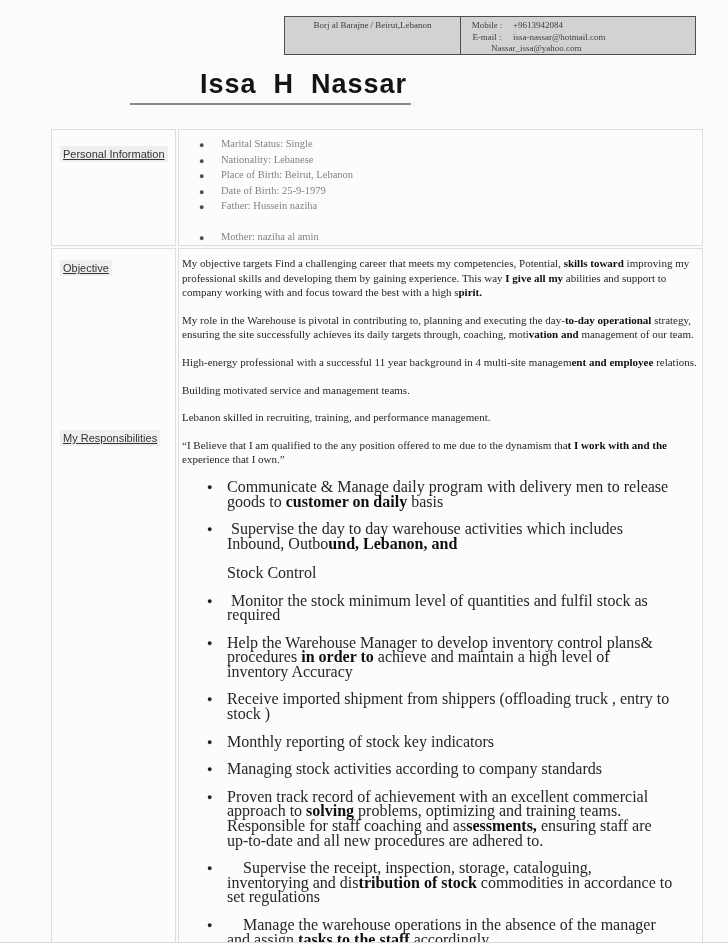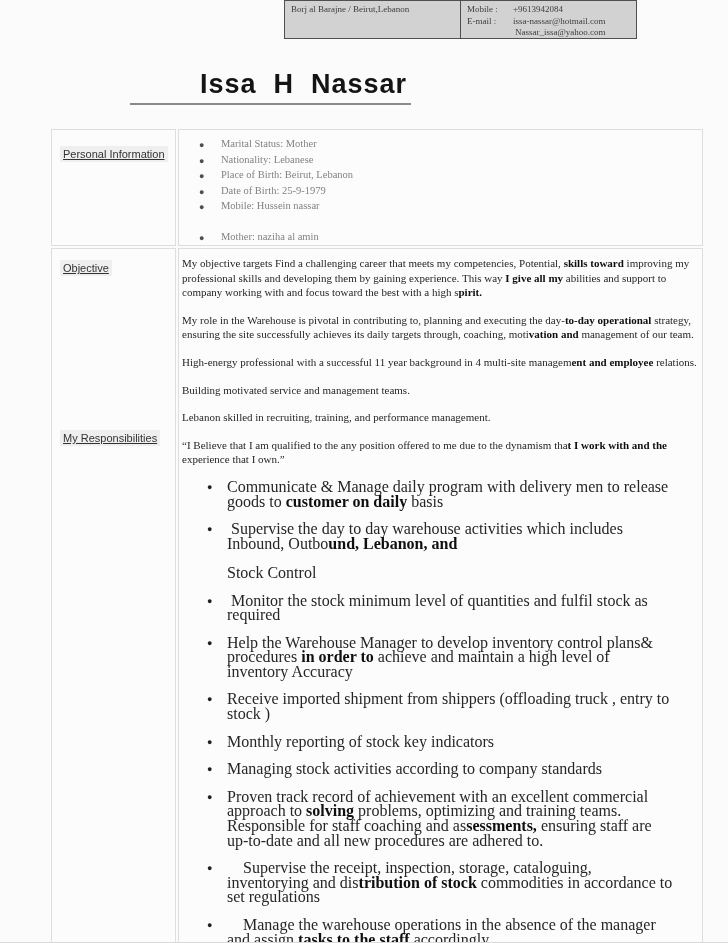--- a/index.html
+++ b/index.html
@@ -6,30 +6,30 @@
   html,body { background:#f0f0f0; }
   #page {
     position:relative; width:728px; height:943px; margin:0 auto;
     background:#fbfbfb; overflow:hidden;
     font-family:"Liberation Serif", serif;
     border-bottom:1px solid #d9d9d9;
   }
 
   
   .contact-box {
-    position:absolute; left:284px; top:0; width:353px; height:39px;
+    position:absolute; left:284px; top:16px; width:412px; height:39px;
     background:#d2d2d2; border:1px solid #4f4f4f;
-    display:flex; font-size:9px; color:#3d3d3d; line-height:11.5px;
+    display:flex; font-size:9px; color:#3d3d3d; line-height:11.5px;text-align:center;
   }
   .contact-left { width:176px; border-right:1px solid #4f4f4f; padding:3px 6px; }
   .contact-right { flex:1; padding:3px 6px; }
   .c-line { display:flex; }
   .c-label { width:40px; flex-shrink:0; }
   .c-val { padding-left:6px; }
-  .c-indent { margin-left:48px; }
+  .c-indent { margin-left:24px; }
 
   
   .title-wrap { position:absolute; left:130px; top:68px;text-decoration:underline; }
   .page-title {
     font-family:"Liberation Sans", sans-serif; font-weight:bold;
     font-size:27px; line-height:33px; color:#141414; white-space:pre;
     border-bottom:2px solid #8a8a8a; padding:0 4px 2px 70px;
     display:inline-block; letter-spacing:1px;
   }
 
@@ -105,41 +105,41 @@
     <tbody>
         <tr class="row1">
       <td class="label-cell">
         <span class="section-label">Personal Information</span>
       </td>
       <td class="content-cell pi-cell">
         <div>
 
             <div class="pi-item">
               <span class="pi-bullet">●</span>
-              <span class="pi-text">Marital Status: Mother</span>
+              <span class="pi-text">Marital Status: Single</span>
             </div>
 
             <div class="pi-item">
               <span class="pi-bullet">●</span>
               <span class="pi-text">Nationality: Lebanese</span>
             </div>
 
             <div class="pi-item">
               <span class="pi-bullet">●</span>
               <span class="pi-text">Place of Birth: Beirut, Lebanon</span>
             </div>
 
             <div class="pi-item">
               <span class="pi-bullet">●</span>
               <span class="pi-text">Date of Birth: 25-9-1979</span>
             </div>
 
             <div class="pi-item">
               <span class="pi-bullet">●</span>
-              <span class="pi-text">Mobile: Hussein  nassar</span>
+              <span class="pi-text">Father: Hussein  naziha</span>
             </div>
 
             <div class="pi-item">
               <span class="pi-bullet">●</span>
               <span class="pi-text">Mother: naziha  al amin</span>
             </div>
           </div>
       </td>
     </tr>
     <tr class="row2">

